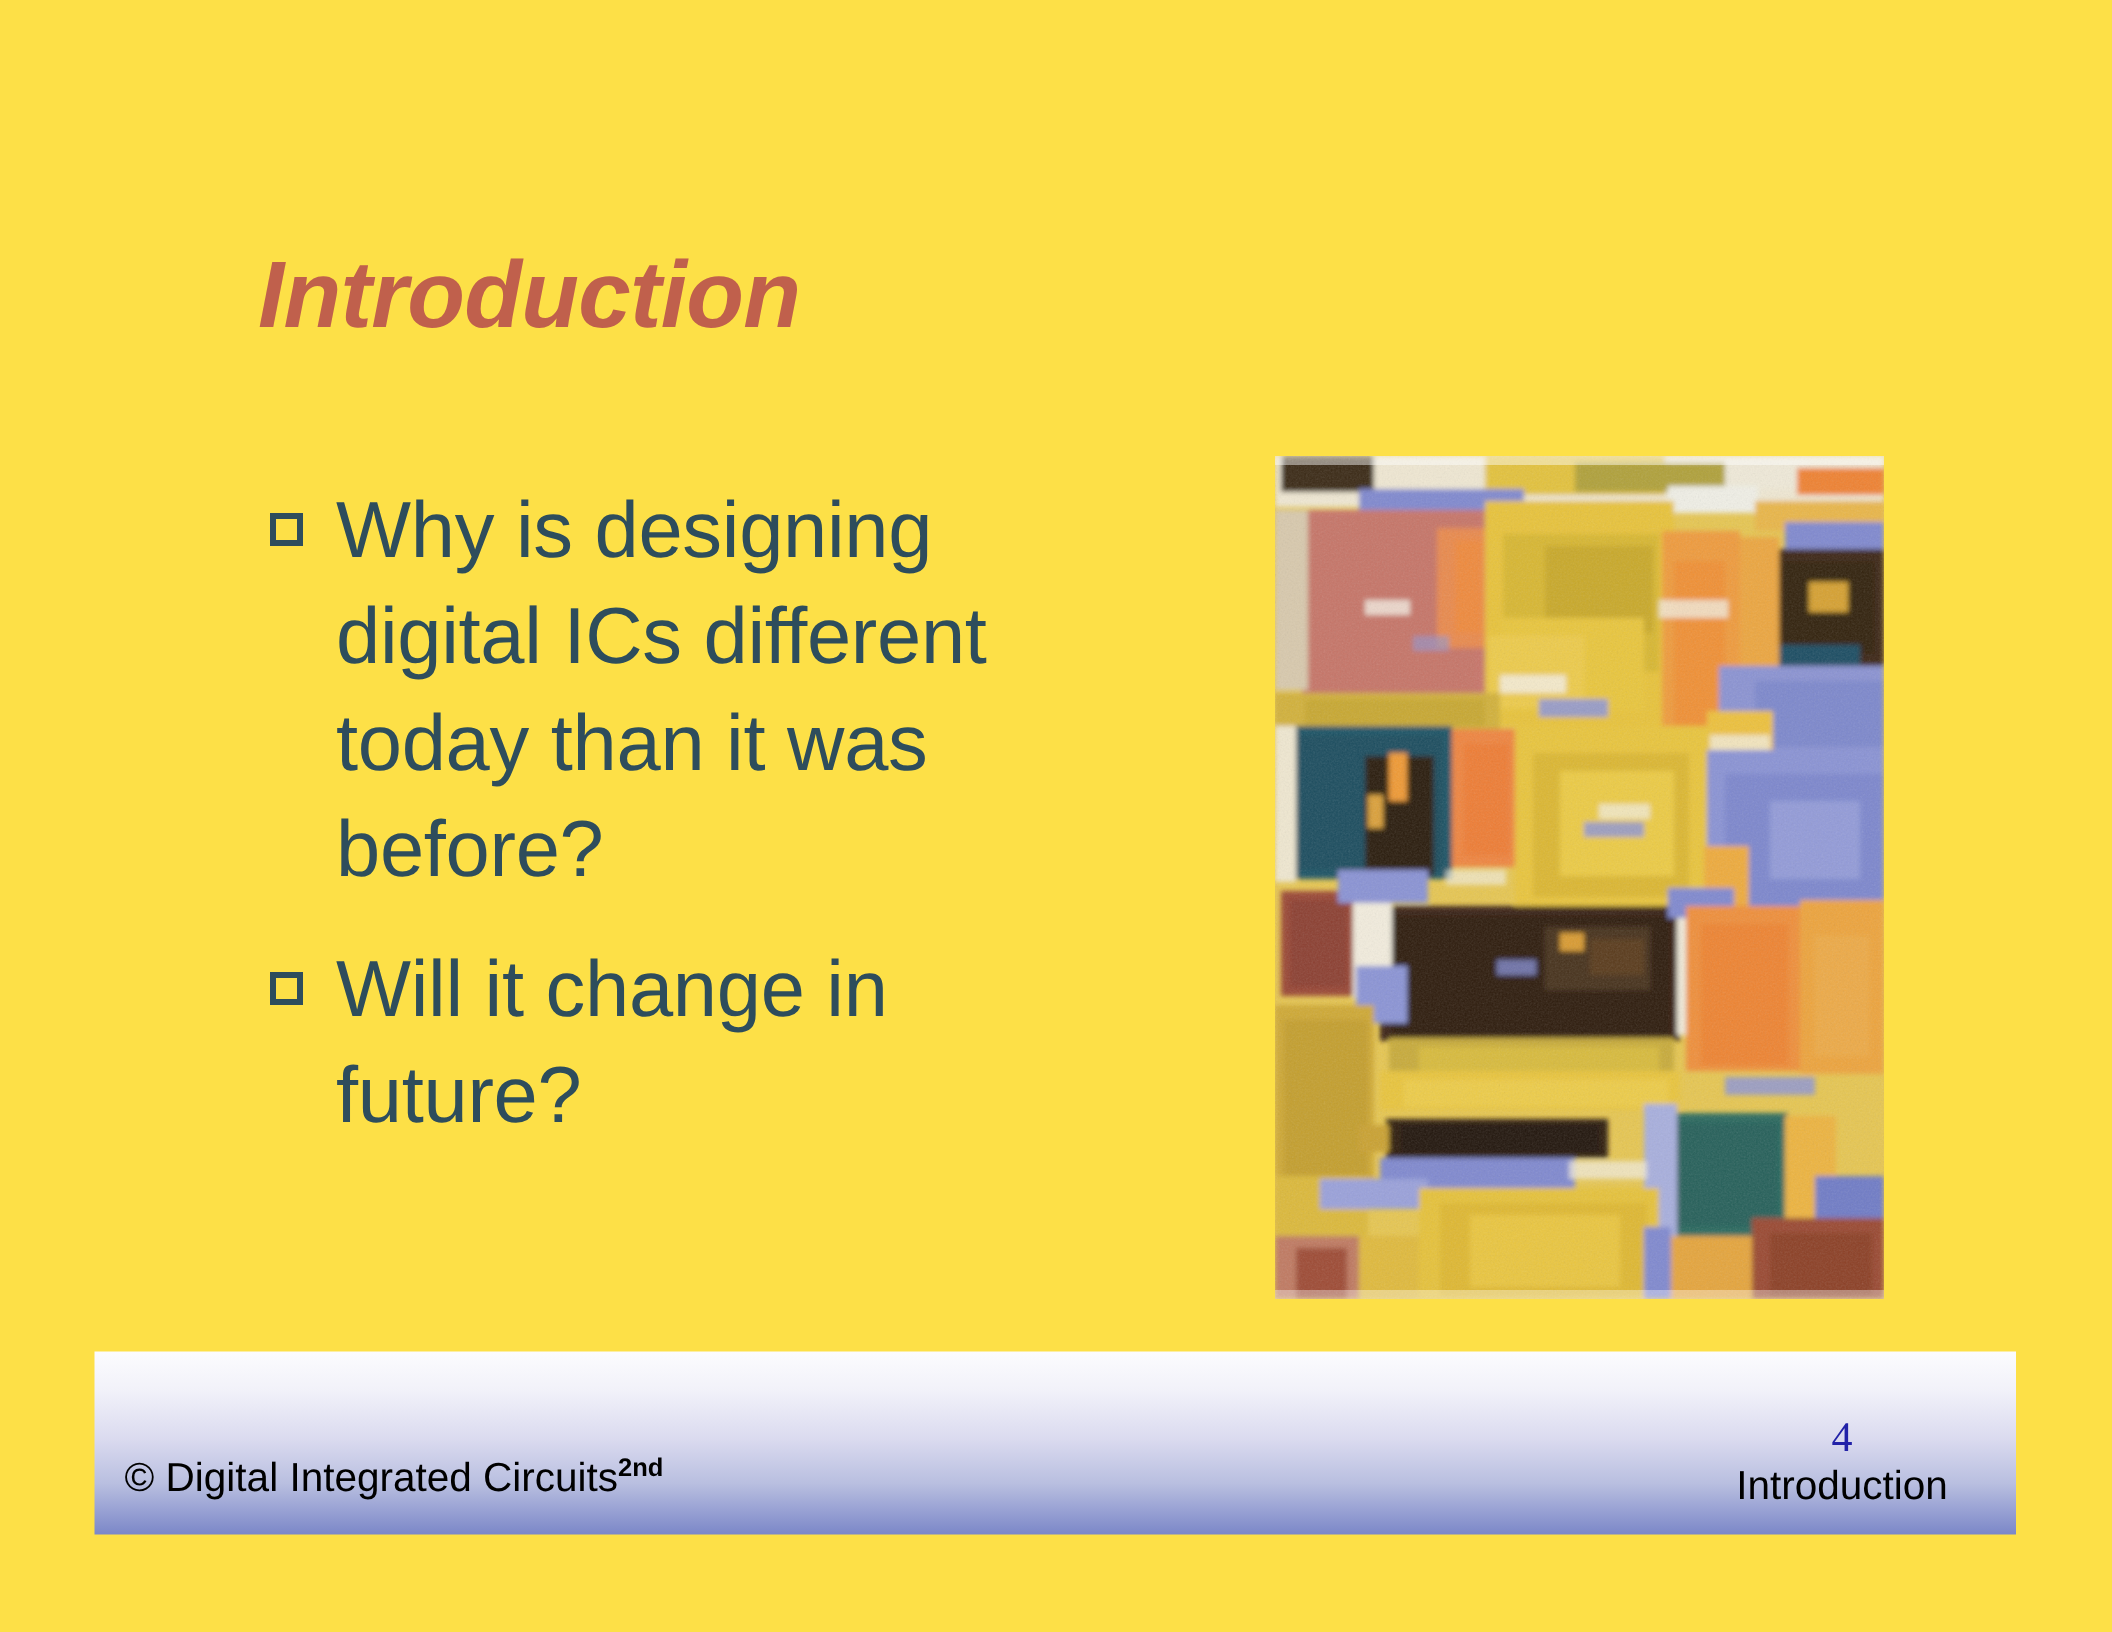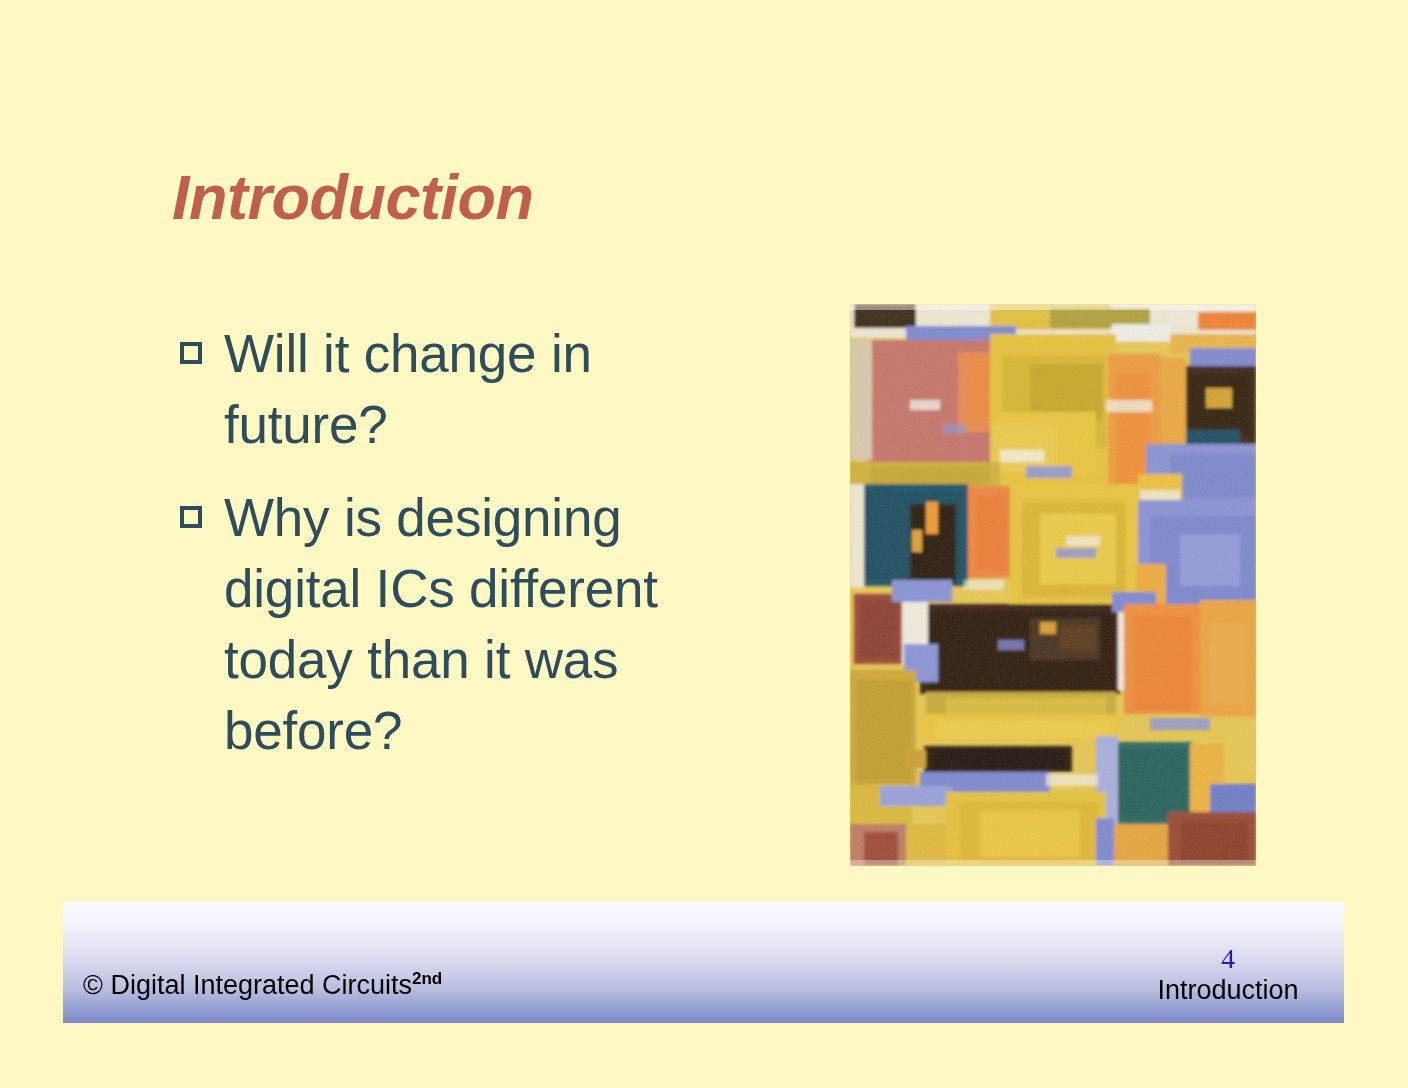--- a/index.html
+++ b/index.html
@@ -12,21 +12,21 @@
     height: 1088px;
     position: relative;
     overflow: hidden;
     font-family: "Liberation Sans", sans-serif;
     -webkit-font-smoothing: antialiased;
   }
 
   .slide {
     position: absolute;
     inset: 0;
-    background: #fef9c3;
+    background: #fde047;
   }
 
   
   .slide-title {
     position: absolute;
     left: 172px;
     top: 164px;
     font-family: "Liberation Sans", sans-serif;
     font-size: 63px;
     font-weight: bold;
@@ -136,25 +136,25 @@
 </head>
 <body>
 
 <div class="slide">
 
   <div class="slide-title">Introduction</div>
 
   <ul class="body-list">
     <li class="bullet-row">
       <span class="bullet-marker"></span>
-      <span class="bullet-text">Will it change in future?</span>
+      <span class="bullet-text">Why is designing digital ICs different today than it was before?</span>
     </li>
     <li class="bullet-row">
       <span class="bullet-marker"></span>
-      <span class="bullet-text">Why is designing digital ICs different today than it was before?</span>
+      <span class="bullet-text">Will it change in future?</span>
     </li>
   </ul>
 
   <div class="painting-frame">
     <svg width="406" height="562" viewBox="0 0 406 562" xmlns="http://www.w3.org/2000/svg">
       <defs>
         <filter id="grain" x="0" y="0" width="100%" height="100%">
           <feTurbulence type="fractalNoise" baseFrequency="0.85" numOctaves="4" result="n"></feTurbulence>
           <feColorMatrix in="n" type="saturate" values="0"></feColorMatrix>
           <feComponentTransfer>

